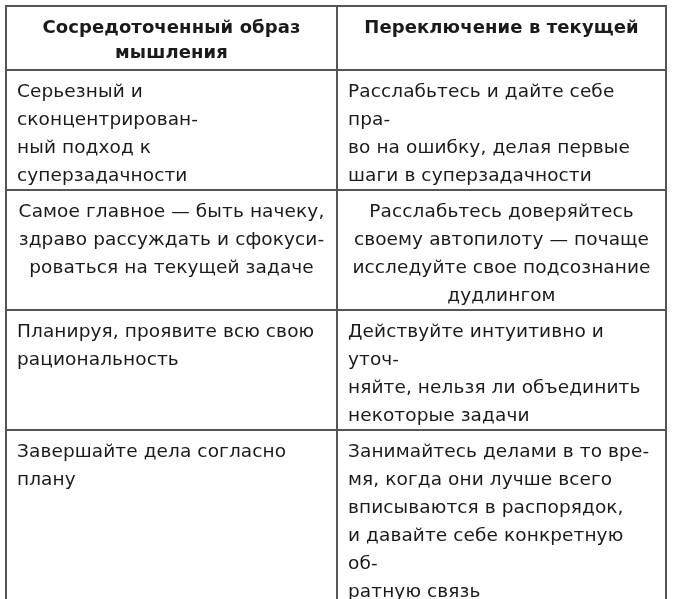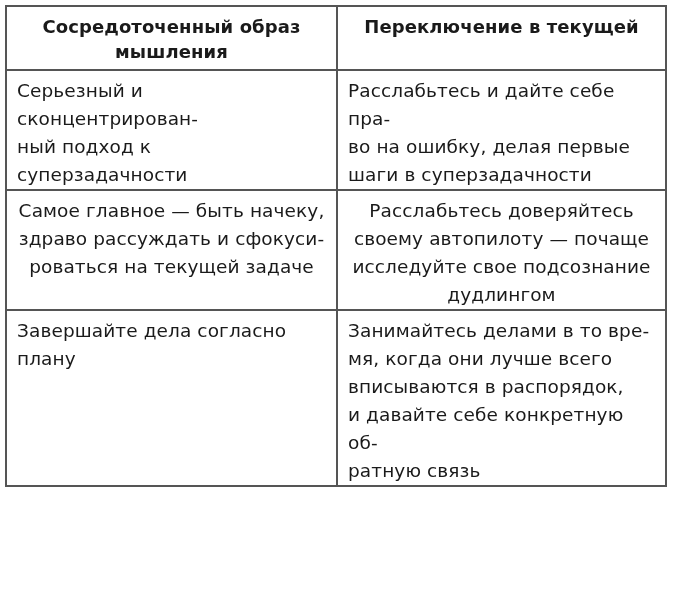--- a/index.html
+++ b/index.html
@@ -60,20 +60,27 @@
     </tr>
     <tr class="r2">
       <td>Самое главное — быть начеку,
 здраво рассуждать и сфокуси-
 роваться на текущей задаче</td>
       <td>Расслабьтесь доверяйтесь
 своему автопилоту — почаще
 исследуйте свое подсознание
 дудлингом</td>
     </tr>
+    <tr class="r3">
+      <td>Планируя, проявите всю свою
+рациональность</td>
+      <td>Действуйте интуитивно и уточ-
+няйте, нельзя ли объединить
+некоторые задачи</td>
+    </tr>
     <tr class="r4">
       <td>Завершайте дела согласно плану</td>
       <td>Занимайтесь делами в то вре-
 мя, когда они лучше всего
 вписываются в распорядок,
 и давайте себе конкретную об-
 ратную связь</td>
     </tr>
 
   </tbody>

